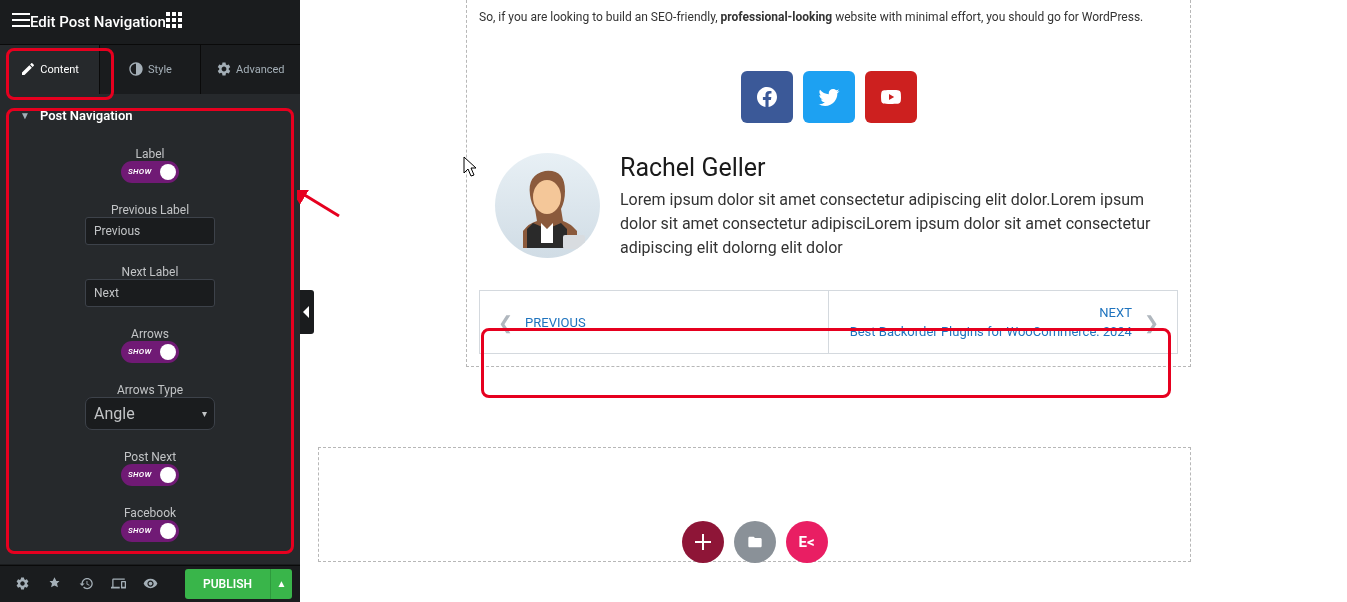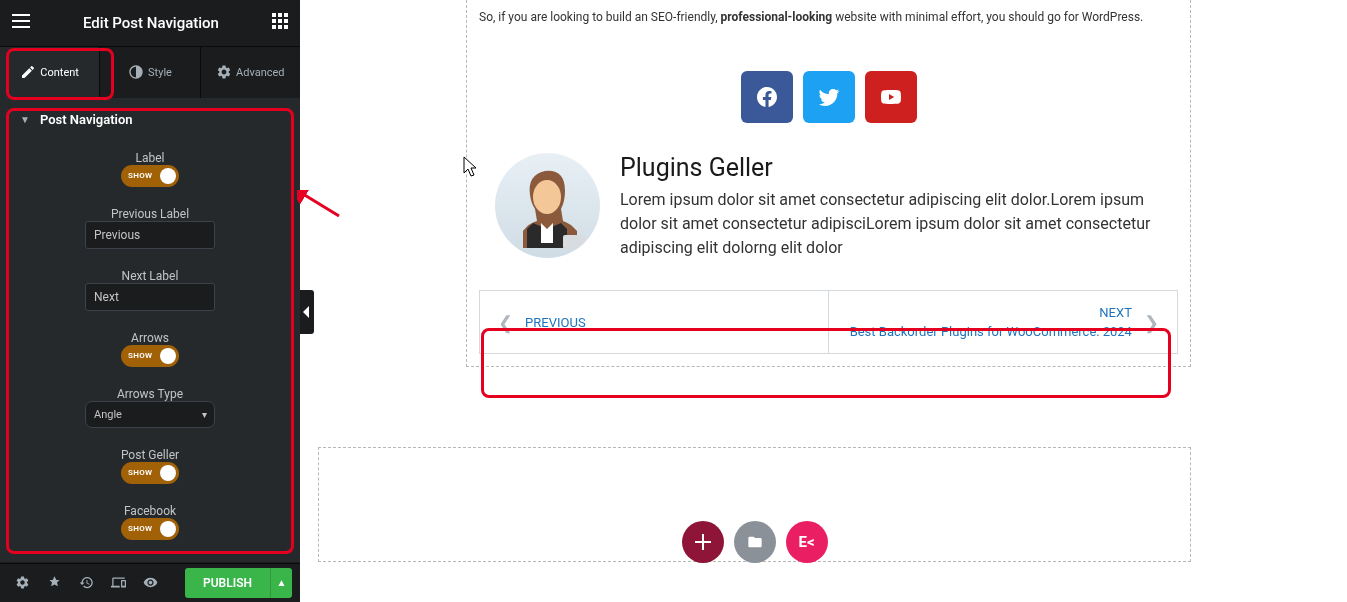--- a/index.html
+++ b/index.html
@@ -1,43 +1,43 @@
 <!DOCTYPE html>
 <html><head>
 <meta charset="utf-8">
 <style>
 * { margin: 0; padding: 0; box-sizing: border-box; font-family: -apple-system, BlinkMacSystemFont, "Segoe UI", Roboto, sans-serif; }
 body { width: 1347px; height: 602px; display: flex; background: #fff; overflow: hidden; position: relative; }
 
 
 .sidebar { width: 300px; background: #26292c; color: #c2c4c6; display: flex; flex-direction: column; height: 100%; position: relative; }
-.sidebar-header { height: 48px; background: #1a1c1e; display: flex; align-items: center; justify-content: space-between; padding: 0 12px; border-bottom: 1px solid #0a0a0a; }
+.sidebar-header { height: 48px; background: #1a1c1e; display: flex; align-items: center; padding: 0 12px; border-bottom: 1px solid #0a0a0a; }
 .hamburger { color: #fff; cursor: pointer; }
 .header-title { color: #fff; font-size: 15px; font-weight: 500; }
 .apps-icon { color: #fff; cursor: pointer; }
 
 .tabs { display: flex; background: #1a1c1e; height: 52px; }
 .tab { flex: 1; display: flex; flex-direction: row; align-items: center; justify-content: center; gap: 4px; cursor: pointer; color: #a4afb7; font-size: 11px; border-right: 1px solid #0a0a0a; }
 .tab:last-child { border-right: none; }
 .tab.active { color: #fff; background: #26292c; }
 .tab svg { width: 16px; height: 16px; }
 
 .panel-section { border-bottom: 1px solid #1a1c1e; }
 .panel-header { display: flex; align-items: center; gap: 10px; padding: 14px 20px; color: #fff; font-size: 13px; font-weight: 600; cursor: pointer; }
 .panel-header .caret { font-size: 10px; color: #a4afb7; }
 
 .controls { padding: 0 20px 12px; }
 .control-row { display: flex; align-items: center; justify-content: space-between; padding: 10px 0; flex-direction: column; }
 .control-label { font-size: 12px; color: #c2c4c6; }
 .control-input { width: 130px; background: #1a1c1e; border: 1px solid #3d424a; color: #c2c4c6; padding: 6px 8px; font-size: 12px; border-radius: 3px; }
-.control-select { width: 130px; background: #1a1c1e; border: 1px solid #3d424a; color: #c2c4c6; padding: 6px 8px; font-size: 11px; border-radius: 7px; appearance: none; position: relative; }
+.control-select { width: 130px; background: #1a1c1e; border: 1px solid #3d424a; color: #c2c4c6; padding: 6px 8px; font-size: 16px; border-radius: 7px; appearance: none; position: relative; }
 .select-wrap { position: relative; width: 130px; }
 .select-wrap::after { content: "▾"; position: absolute; right: 8px; top: 50%; transform: translateY(-50%); color: #c2c4c6; font-size: 10px; pointer-events: none; }
 
-.toggle { width: 58px; height: 22px; background: #a16207; border-radius: 11px; position: relative; cursor: pointer; display: flex; align-items: center; }
+.toggle { width: 58px; height: 22px; background: #701a75; border-radius: 11px; position: relative; cursor: pointer; display: flex; align-items: center; font-style: italic; }
 .toggle-label { font-size: 8px; color: #fff; margin-left: 7px; font-weight: 600; letter-spacing: 0.3px; }
 .toggle-knob { width: 16px; height: 16px; background: #fff; border-radius: 50%; position: absolute; right: 3px; }
 
 .same-term-box { width: 100%; background: #1a1c1e; border: 1px solid #3d424a; border-radius: 3px; padding: 6px; margin-top: 6px; }
 .add-btn { width: 24px; height: 24px; background: #3d424a; border: none; color: #c2c4c6; cursor: pointer; border-radius: 2px; font-size: 14px; }
 .help-text { font-size: 11px; font-style: italic; color: #8a8f96; margin-top: 10px; line-height: 1.4; }
 
 .sidebar-footer { margin-top: auto; height: 40px; background: #1a1c1e; display: flex; align-items: center; padding: 0 8px; gap: 4px; border-top: 1px solid #0a0a0a; }
 .footer-icon { width: 28px; height: 28px; display: flex; align-items: center; justify-content: center; color: #a4afb7; cursor: pointer; border-radius: 3px; }
 .publish-btn-group { margin-left: auto; display: flex; }
@@ -172,21 +172,21 @@
       </div>
       <div class="control-row">
         <span class="control-label">Arrows Type</span>
         <div class="select-wrap">
           <select class="control-select">
             <option>Angle</option>
           </select>
         </div>
       </div>
       <div class="control-row">
-        <span class="control-label">Post Geller</span>
+        <span class="control-label">Post Next</span>
         <div class="toggle">
           <span class="toggle-label">SHOW</span>
           <span class="toggle-knob"></span>
         </div>
       </div>
       <div class="control-row">
         <span class="control-label">Facebook</span>
         <div class="toggle">
           <span class="toggle-label">SHOW</span>
           <span class="toggle-knob"></span>
@@ -261,21 +261,21 @@
         <div class="author-avatar">
           <svg width="105" height="105" viewBox="0 0 105 105">
             <path d="M 35 42 Q 32 22 50 18 Q 70 16 70 38 Q 70 48 66 56 L 68 68 Q 75 70 82 78 L 82 95 L 28 95 L 28 78 Q 34 70 42 68 L 40 56 Q 36 50 35 42" fill="#8b5a3c"></path>
             <ellipse cx="52" cy="44" rx="14" ry="17" fill="#f4c799"></ellipse>
             <path d="M 38 70 L 52 76 L 66 70 L 72 76 L 72 95 L 32 95 L 32 76 Z" fill="#2a2a2a"></path>
             <path d="M 46 70 L 52 76 L 58 70 L 58 90 L 46 90 Z" fill="#fff"></path>
             <rect x="68" y="82" width="22" height="14" rx="2" fill="#d8dce0"></rect>
           </svg>
         </div>
         <div>
-          <div class="author-name">Plugins Geller</div>
+          <div class="author-name">Rachel Geller</div>
           <div class="author-bio">Lorem ipsum dolor sit amet consectetur adipiscing elit dolor.Lorem ipsum dolor sit amet consectetur adipisciLorem ipsum dolor sit amet consectetur adipiscing elit dolorng elit dolor</div>
         </div>
       </div>
       <div class="post-nav">
         <div class="post-nav-item prev">
           <span class="post-nav-arrow">❮</span>
           <div class="post-nav-content">
             <span class="post-nav-label">PREVIOUS</span>
           </div>
         </div>

